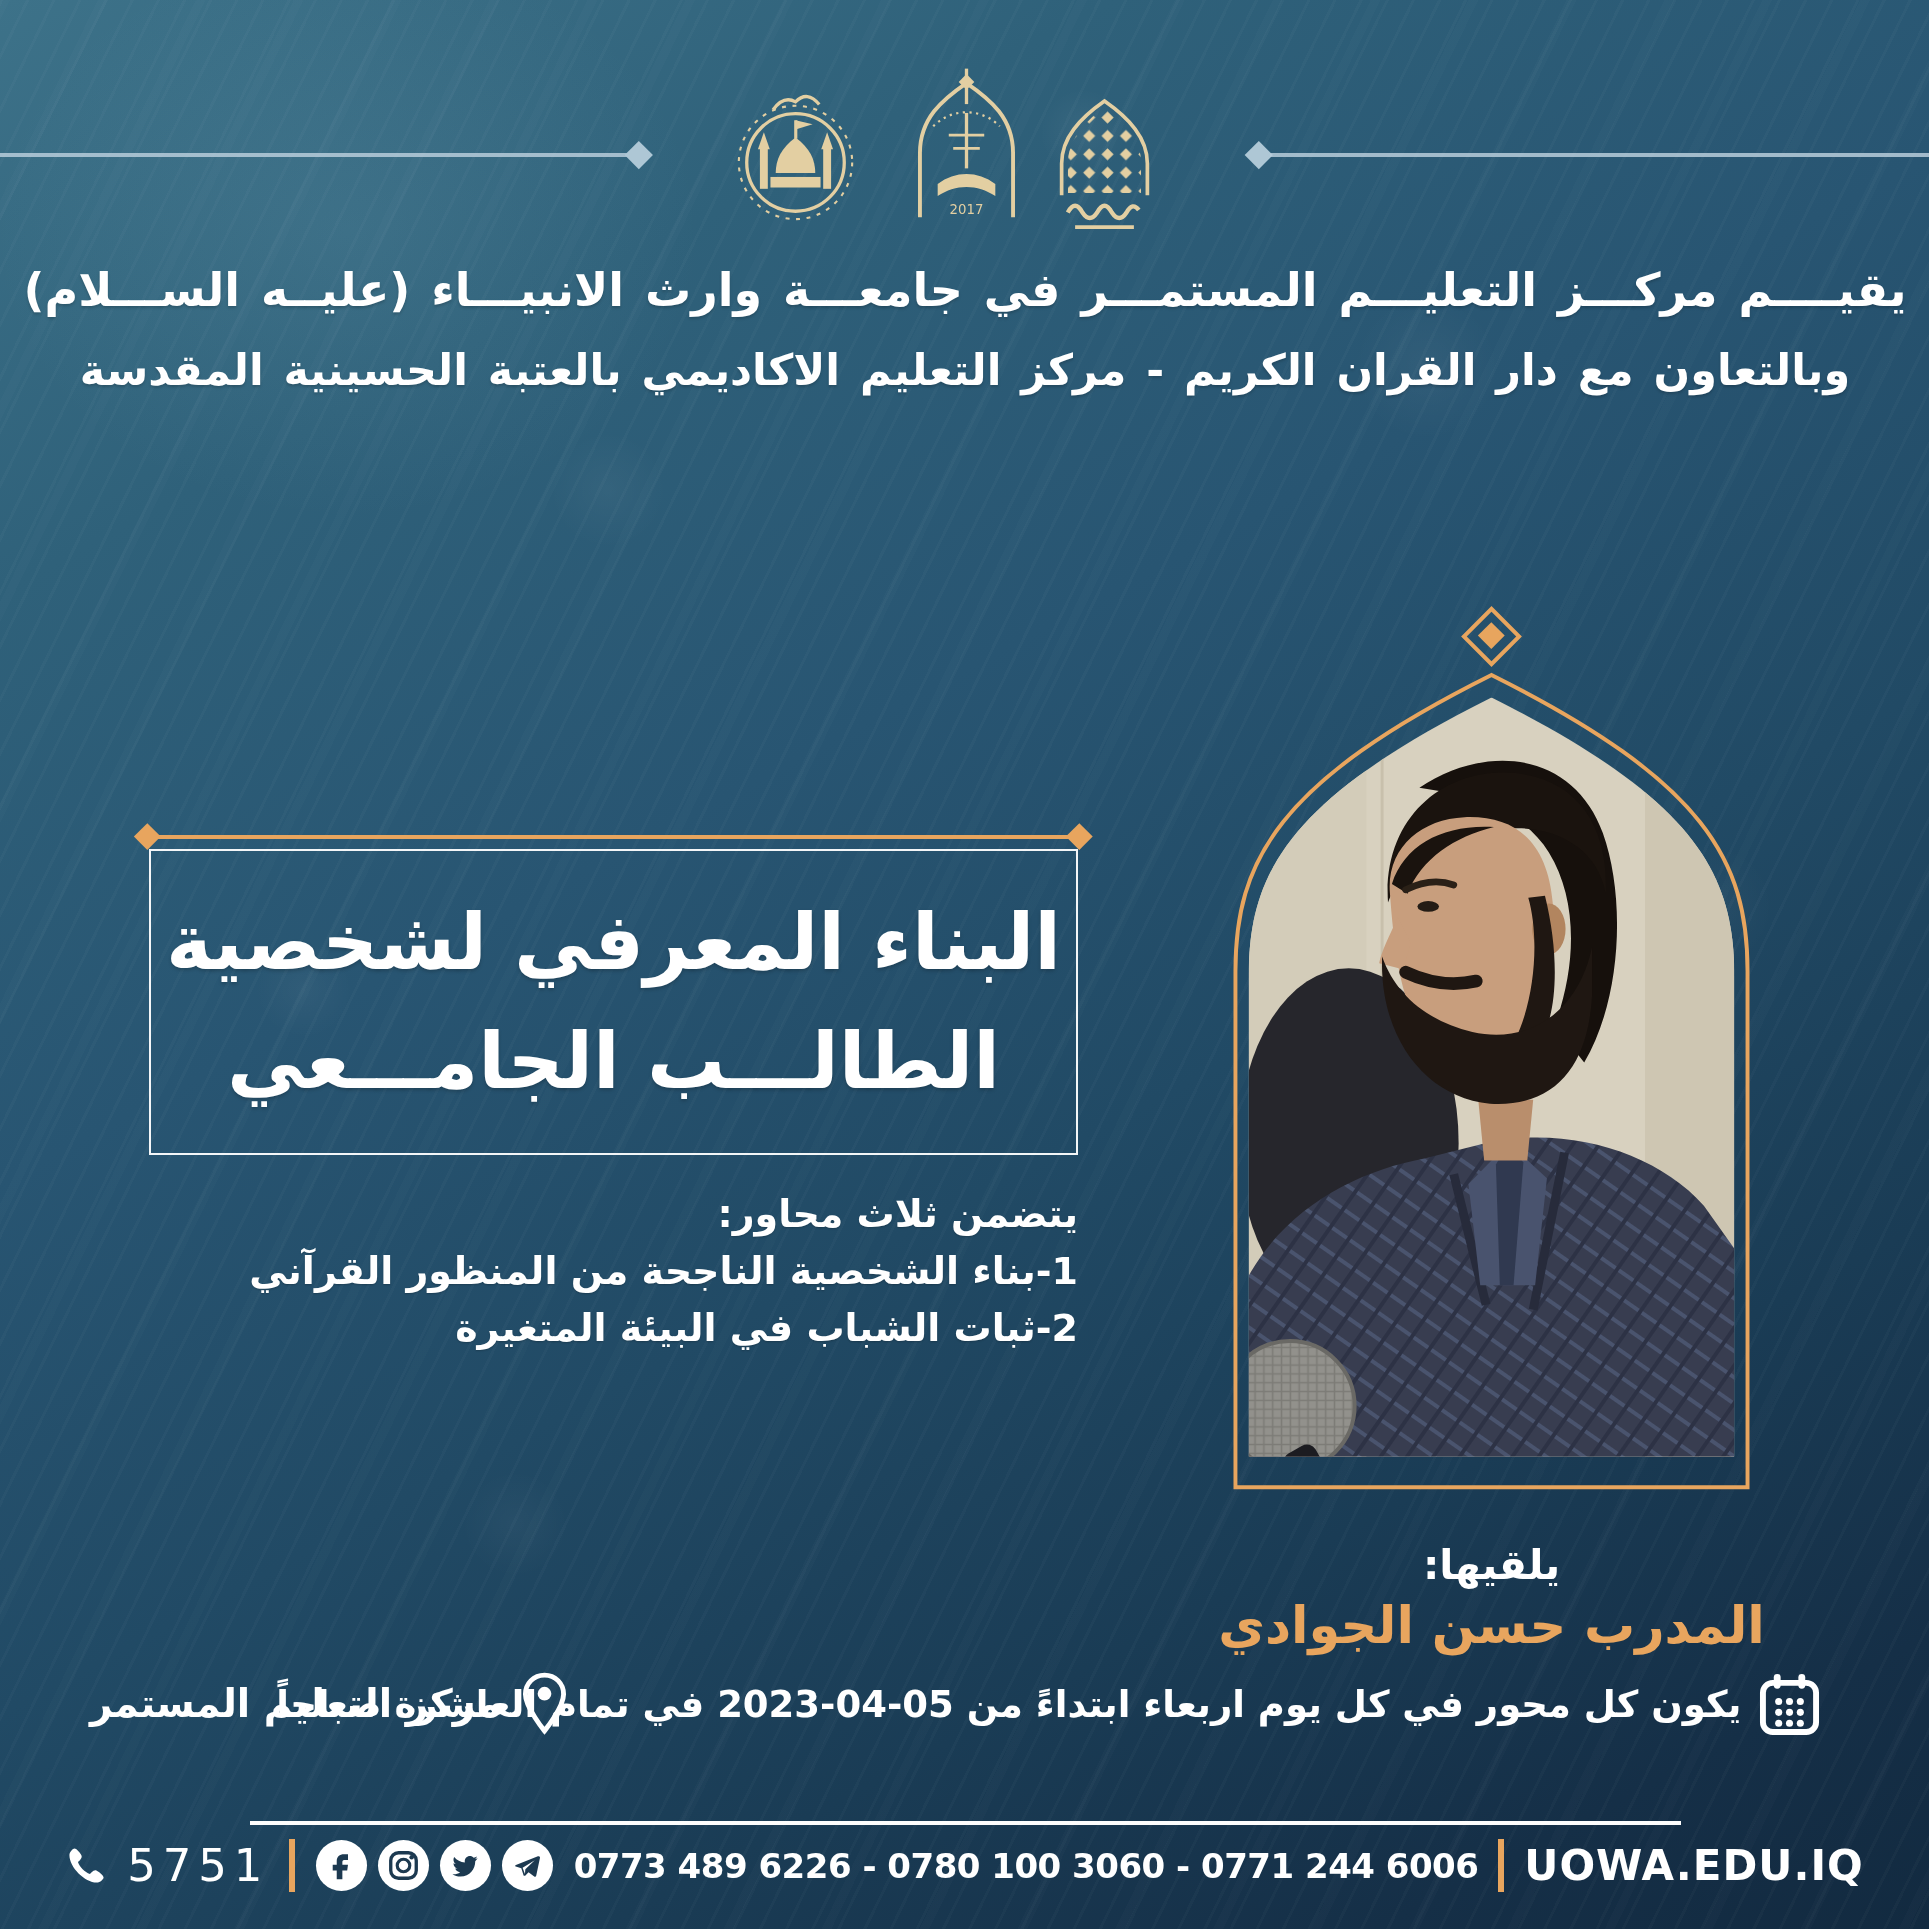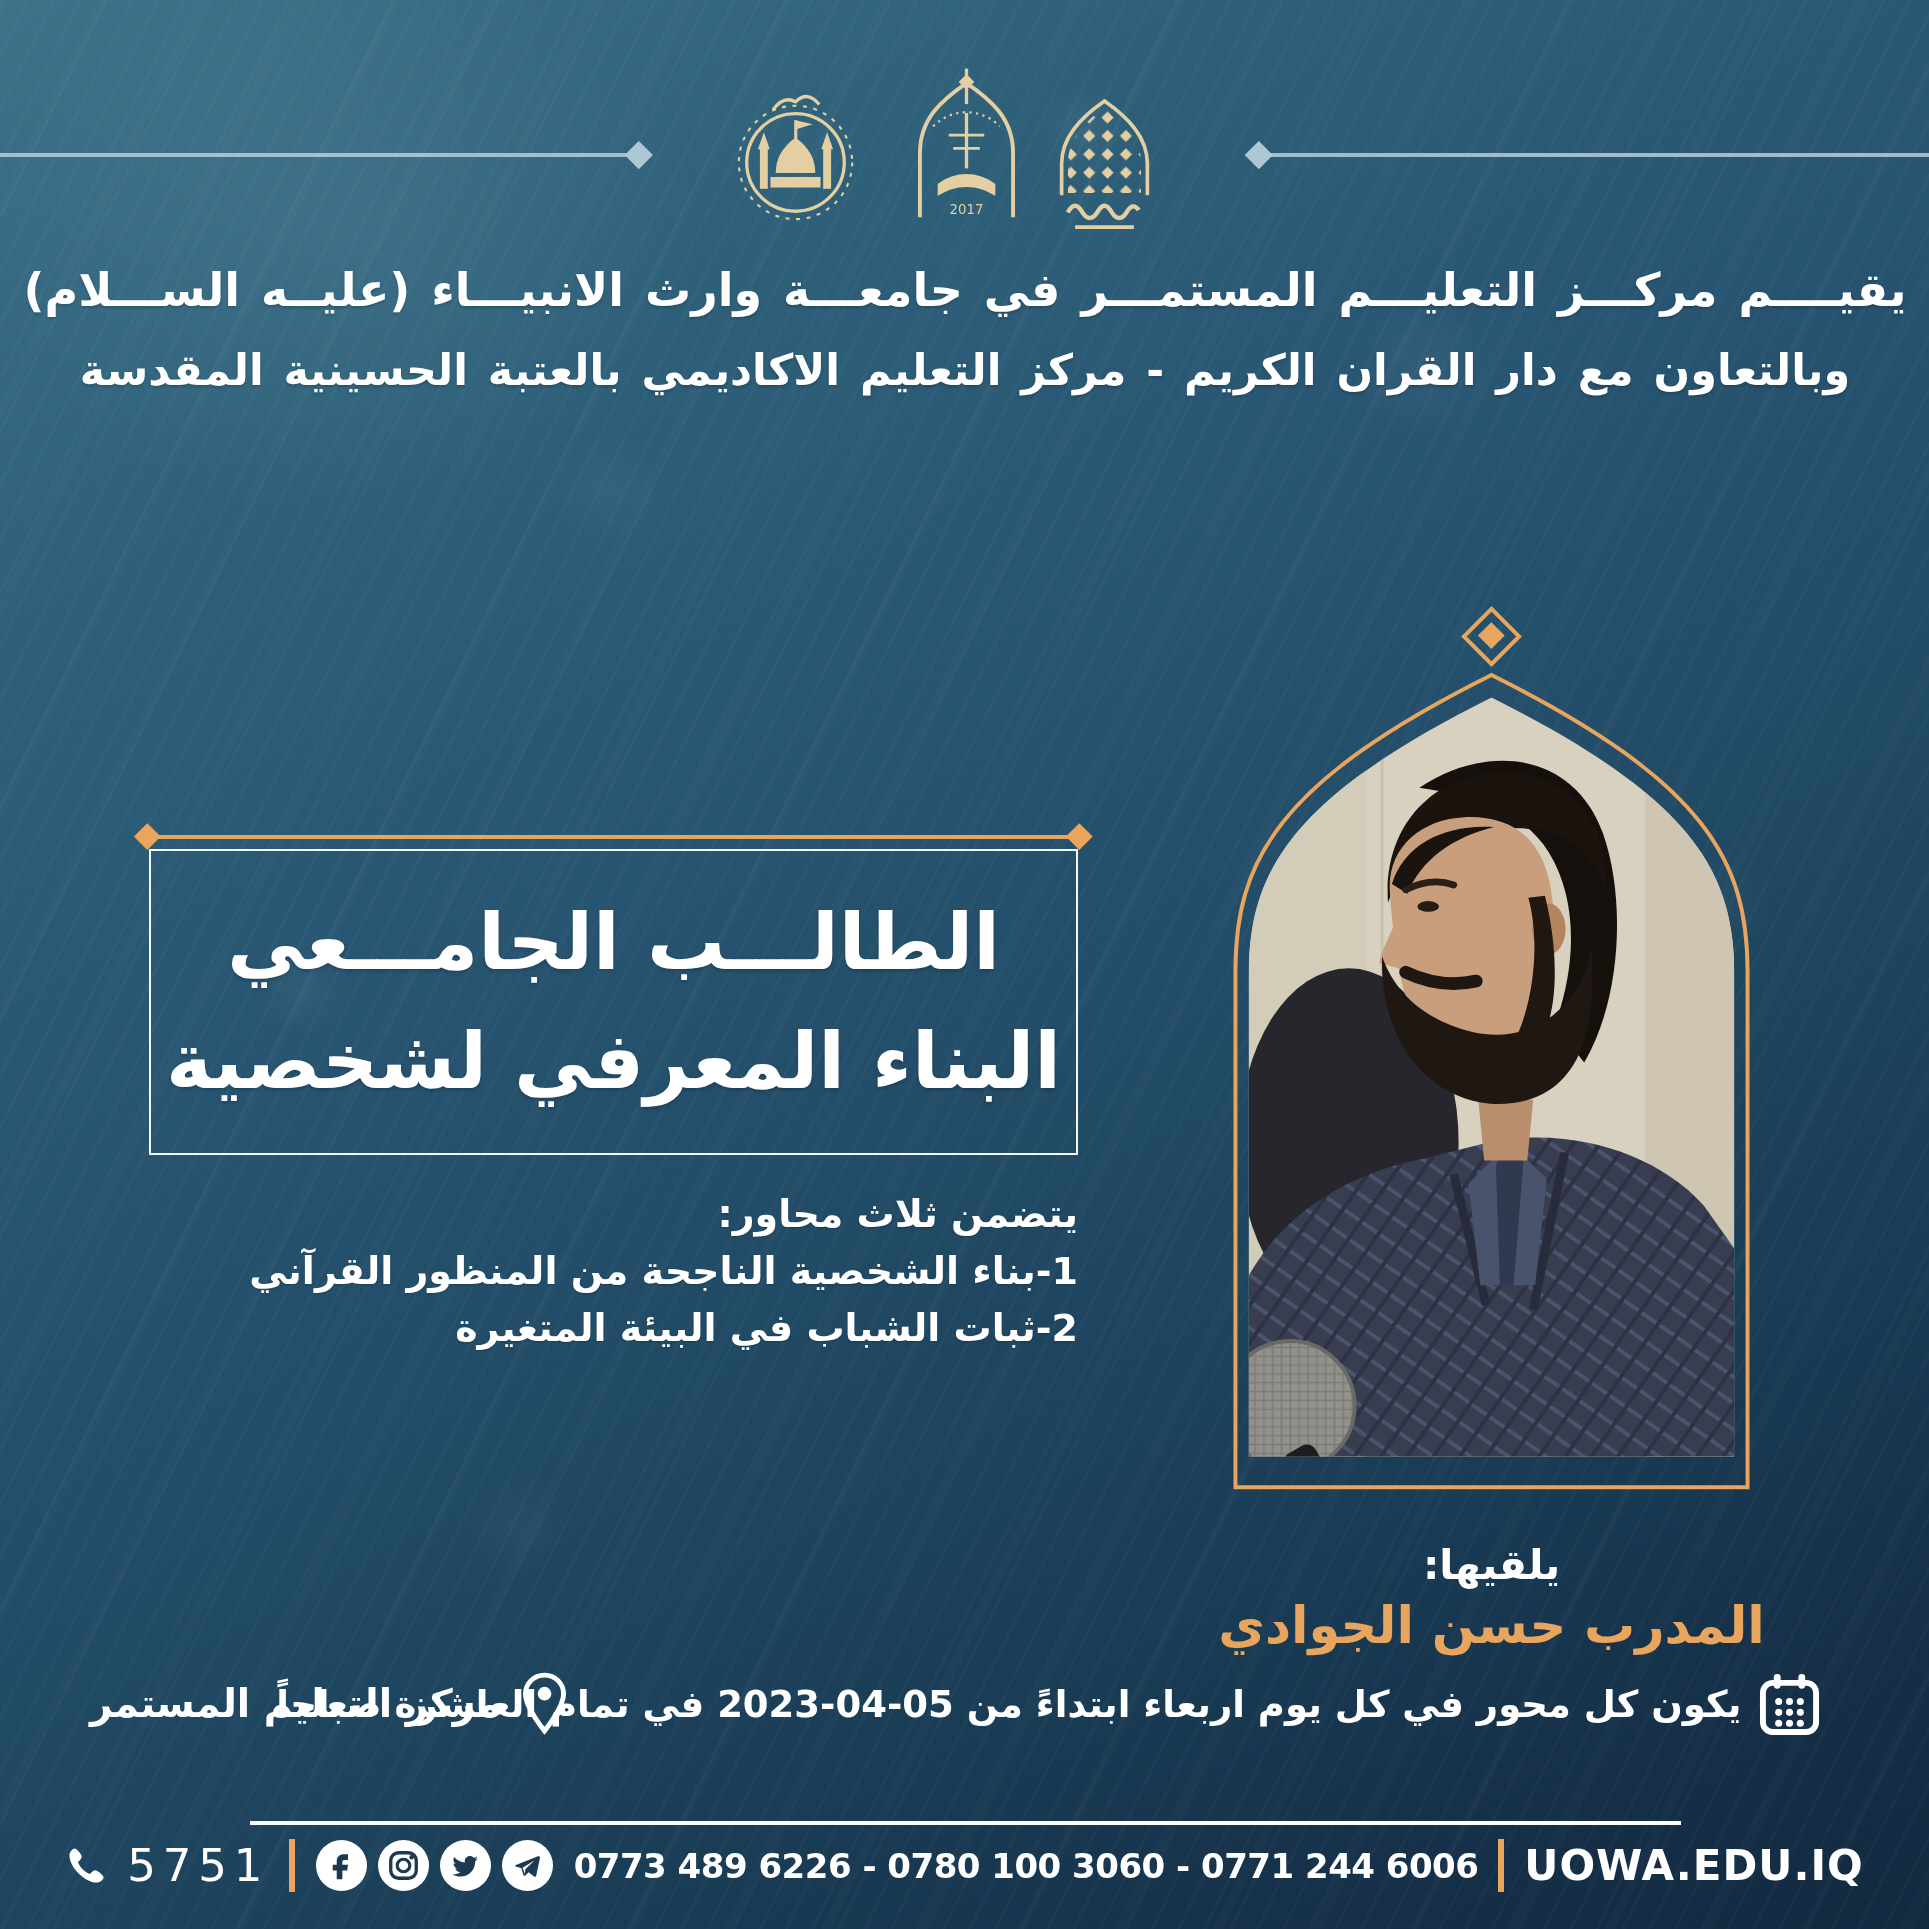--- a/index.html
+++ b/index.html
@@ -152,22 +152,22 @@
       <path d="M20,100 q6,-11 12,0 q6,9 12,0 q6,-11 12,0 q6,9 12,0 q5,-9 10,-2" fill="none" stroke="#e3cfa2" stroke-width="3.5"></path>
       <path d="M26,112 h48" stroke="#e3cfa2" stroke-width="3"></path>
     </svg>
   </div>
 
   <div class="hdr hdr1">يقيــــم مركـــز التعليـــم المستمـــر في جامعـــة وارث الانبيـــاء (عليــه الســـلام)</div>
   <div class="hdr hdr2">وبالتعاون مع دار القران الكريم - مركز التعليم الاكاديمي بالعتبة الحسينية المقدسة</div>
 
   <div class="title-topline"></div>
   <div class="title-box">
+    <div class="title-line">البناء المعرفي لشخصية</div>
     <div class="title-line">الطالـــب الجامـــعي</div>
-    <div class="title-line">البناء المعرفي لشخصية</div>
   </div>
 
   <div class="axes">
     <div>يتضمن ثلاث محاور:</div>
     <div>1-بناء الشخصية الناجحة من المنظور القرآني</div>
     <div>2-ثبات الشباب في البيئة المتغيرة</div>
   </div>
 
   <div class="ornament-outer"></div>
   <div class="ornament-inner"></div>

